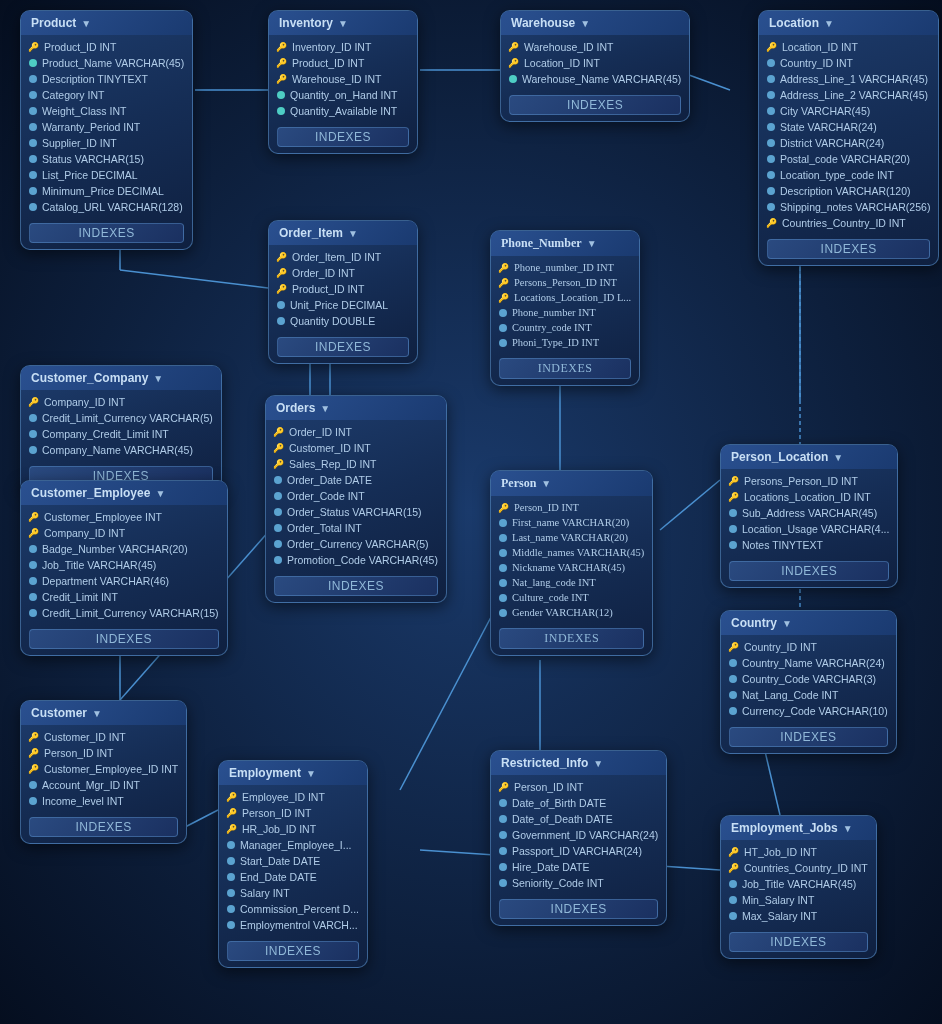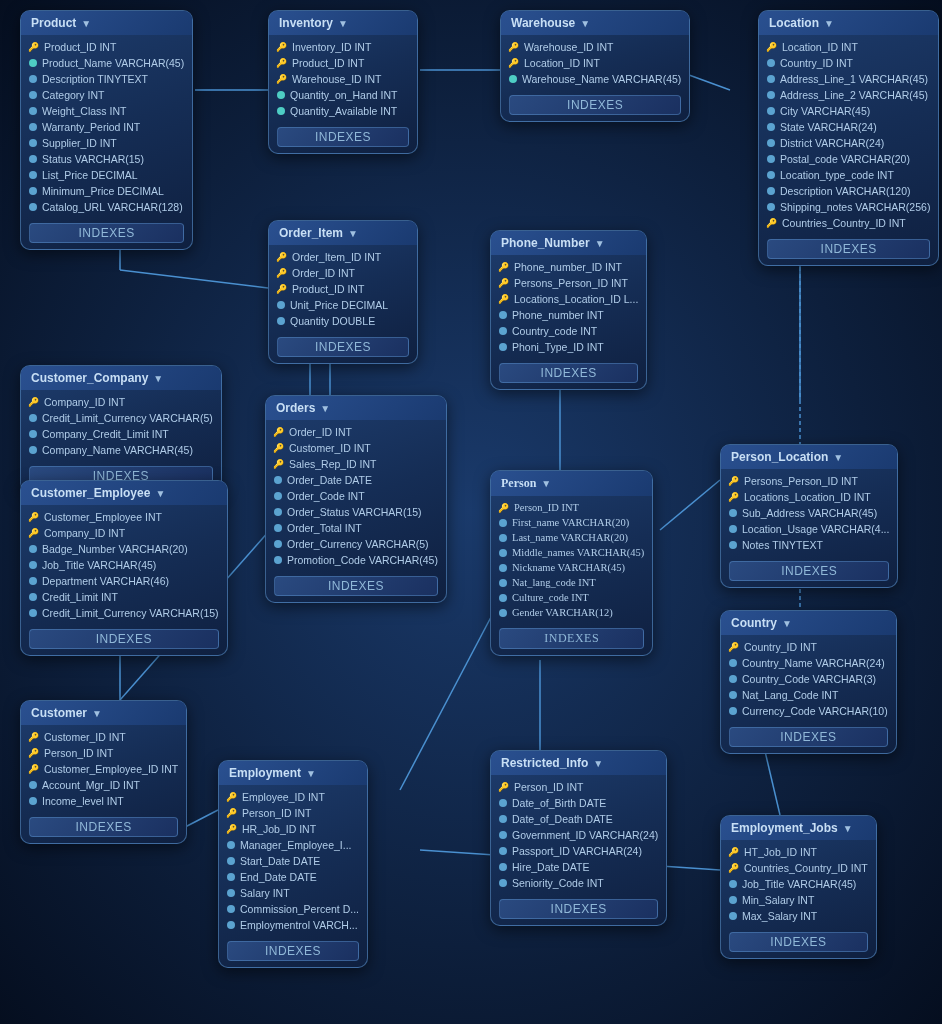--- a/index.html
+++ b/index.html
@@ -353,21 +353,21 @@
       </div>
 
       <div class="field-row">
         <span class="icon-dot"></span>
         <span>Quantity DOUBLE</span>
       </div>
 
     </div>
     <div class="indexes-btn">INDEXES</div>
   </div>
-    <div class="table-card" style="left: 490px; top: 230px;">
+    <div class="table-card" style="left: 490px; top: 230px; font-family: Liberation Serif, serif;">
     <div class="table-header">
       <span>Phone_Number</span>
       <span class="dropdown-arrow">▼</span>
     </div>
     <div class="table-body">
 
       <div class="field-row">
         <span class="icon icon-key">🔑</span>
         <span>Phone_number_ID INT</span>
       </div>

